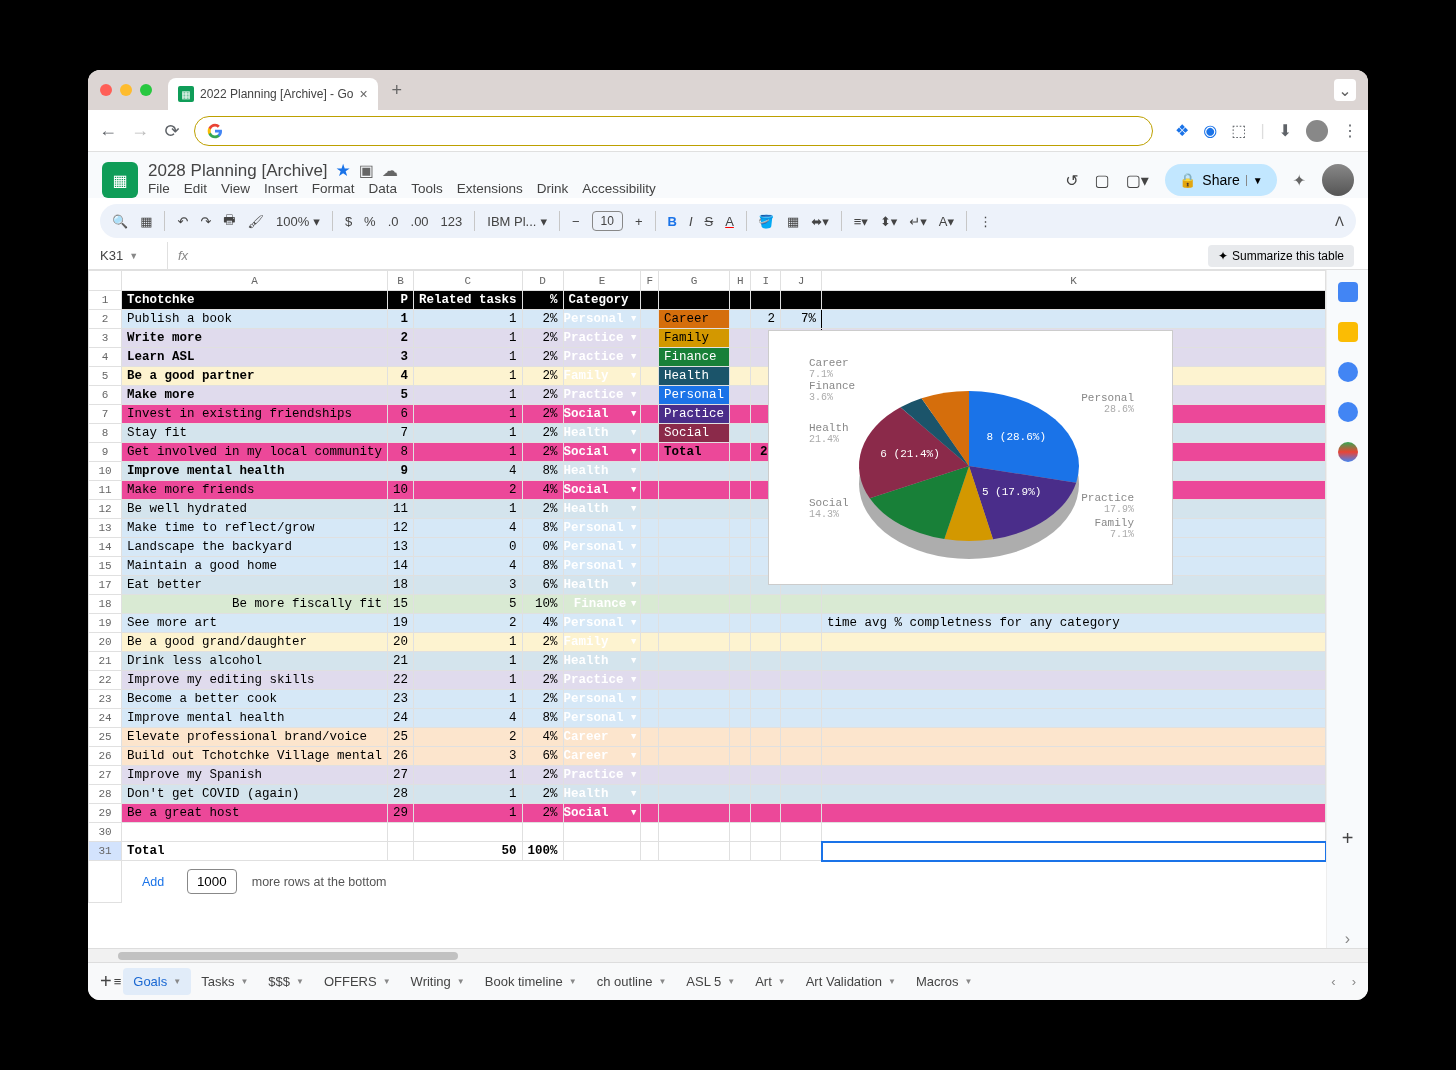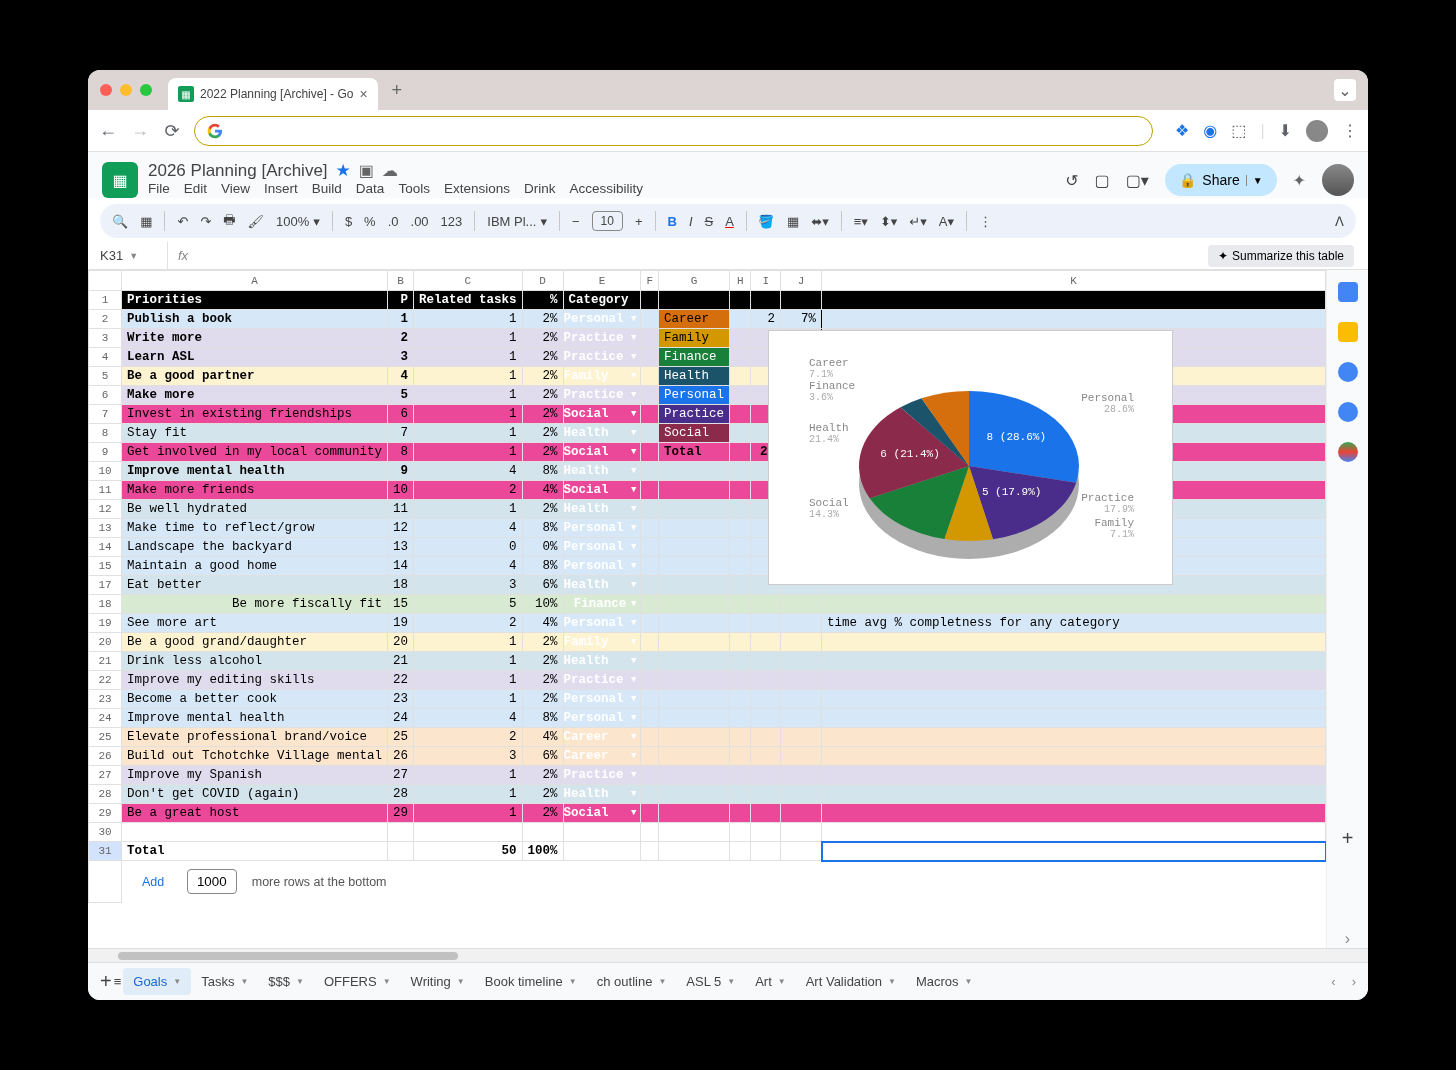--- a/index.html
+++ b/index.html
@@ -150,31 +150,31 @@
       <span>⬇</span>
       <div class="avatar-small"></div>
       <span>⋮</span>
     </div>
   </div>
 
   <div class="sheets-header">
     <div class="doc-icon">▦</div>
     <div>
       <div class="doc-title-row">
-        <span class="doc-title">2026 Planning [Archive]</span>
+        <span class="doc-title">2028 Planning [Archive]</span>
         <span class="star">★</span>
         <span style="color:#666">▣</span>
         <span style="color:#666">☁</span>
       </div>
       <div class="menus" id="menus">
           <span>File</span>
           <span>Edit</span>
           <span>View</span>
           <span>Insert</span>
-          <span>Build</span>
+          <span>Format</span>
           <span>Data</span>
           <span>Tools</span>
           <span>Extensions</span>
           <span>Drink</span>
           <span>Accessibility</span>
         </div>
     </div>
     <div class="header-right">
       <span style="color:#444">↺</span>
       <span style="color:#444">▢</span>
@@ -254,35 +254,35 @@
               <th class="colhead" style="width:78px">E</th>
               <th class="colhead" style="width:18px">F</th>
               <th class="colhead" style="width:60px">G</th>
               <th class="colhead" style="width:22px">H</th>
               <th class="colhead" style="width:30px">I</th>
               <th class="colhead" style="width:22px">J</th>
               <th class="colhead" style="width:520px">K</th>
             </tr>
             <tr class="header-row">
               <th class="rowhead">1</th>
-  <td>Priorities</td>
+  <td>Tchotchke</td>
   <td style="text-align:right">P</td>
   <td style="text-align:center">Related tasks</td>
   <td style="text-align:right">%</td>
   <td>Category</td>
   <td></td>
               <td></td>
               <td></td>
               <td></td>
               <td></td>
               <td></td>
             </tr>
             <tr class="row-Personal">
     <th class="rowhead">2</th>
-    <td style="font-weight:bold">Publish a book</td>
+    <td style="font-weight:normal">Publish a book</td>
     <td style="text-align:right;font-weight:bold">1</td>
     <td style="text-align:right">1</td>
     <td style="text-align:right">2%</td>
     <td class="cat-Personal" style="padding:0">
                 <span class="chip">Personal</span>
               </td>
     <td></td>
               <td class="sum-Career">Career</td>
               <td></td>
               <td style="text-align:right;border-left:1px solid #000">2</td>

